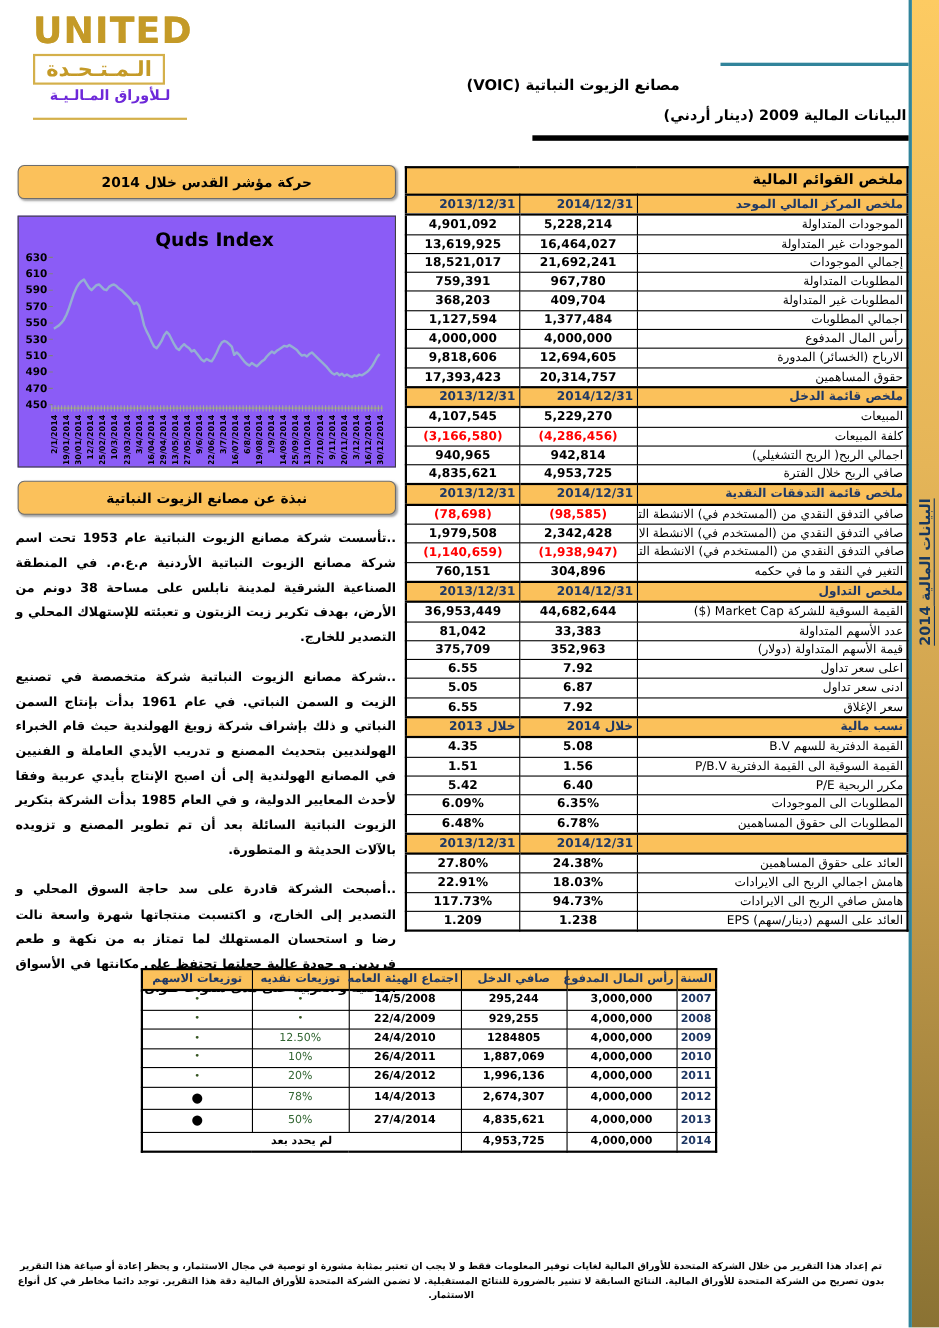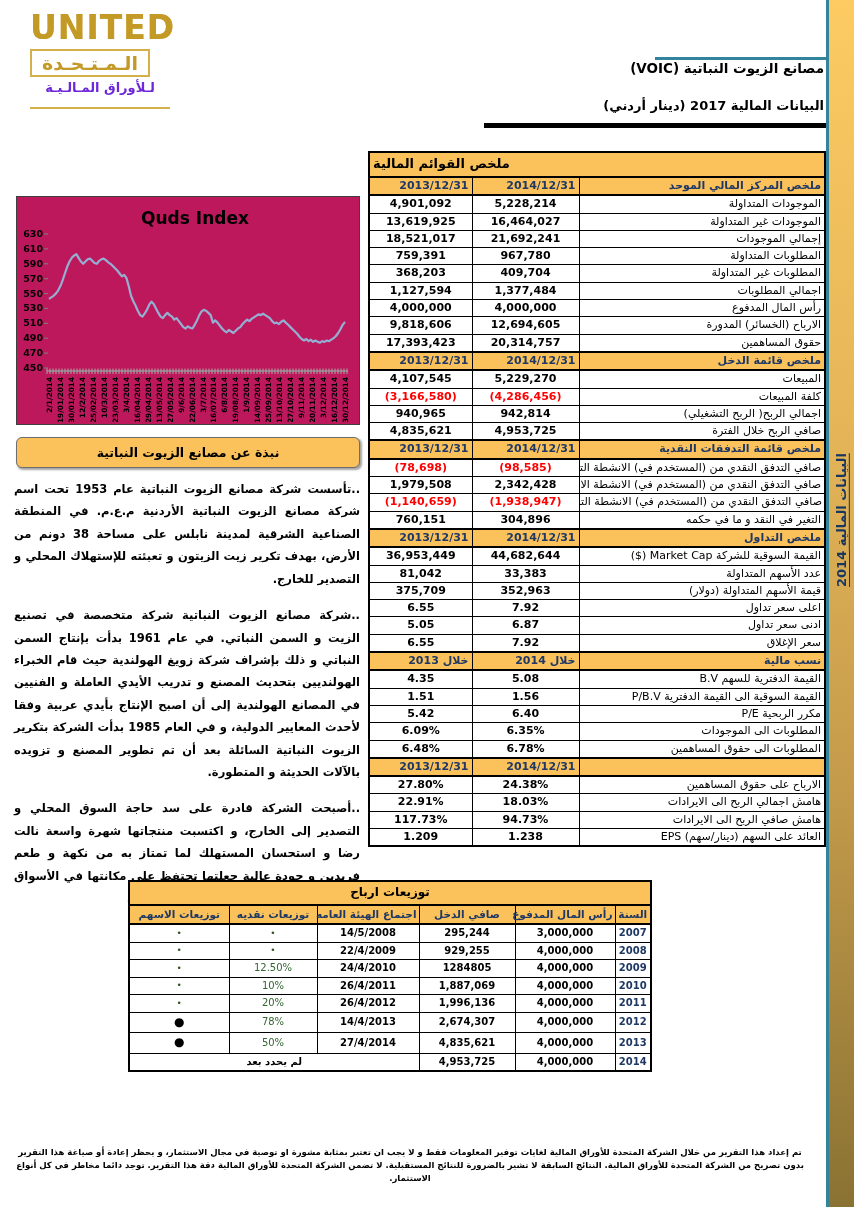--- a/index.html
+++ b/index.html
@@ -16,45 +16,45 @@
   
   .logo{position:absolute;left:30px;top:8px;width:150px;}
   .logo-united{font-size:33px;font-weight:bold;letter-spacing:1px;color:#C49A27;
     background:linear-gradient(180deg,#B08414,#E7C665,#A87E12);-webkit-background-clip:text;background-clip:text;}
   .logo-ar{display:inline-block;margin-top:2px;padding:1px 10px;border:2px solid #D4B04A;
     color:#C49A27;font-size:19px;font-weight:bold;direction:rtl;letter-spacing:1px;}
   .logo-sub{margin-top:3px;color:#6d28d9;font-size:13px;font-weight:bold;direction:rtl;
     border-bottom:2px solid #D4B04A;padding-bottom:12px;width:140px;text-align:center;}
   
   .teal-rule{position:absolute;left:655px;top:57px;width:171px;height:3px;background:#31849B;}
-  .doc-title{position:absolute;right:30px;top:60px;width:400px;text-align:right;direction:rtl;
+  .doc-title{position:absolute;right:30px;top:70px;width:400px;text-align:left;direction:rtl;
     font-size:13.5px;font-weight:bold;}
   .doc-subtitle{position:absolute;right:30px;top:98px;width:400px;text-align:right;direction:rtl;
     font-size:13px;font-weight:bold;}
   .black-rule{position:absolute;left:484px;top:123px;width:342px;height:5px;background:#000;}
   
   .hdr-box{position:absolute;left:16px;width:342px;height:29px;background:#FBC15B;
     border:1px solid #6d6d6d;border-radius:6px;box-shadow:1.5px 1.5px 2px rgba(90,90,90,.55);
     display:flex;align-items:center;justify-content:center;
     font-size:12.5px;font-weight:bold;direction:rtl;}
   .hdr-chart{top:150px;}
   .hdr-about{top:437px;}
   
   .chart-box{position:absolute;left:16px;top:196px;width:342px;height:227px;
-    border:1px solid #404040;background:#be185d;}
+    border:1px solid #404040;background:#8b5cf6;}
   
   .about-text{position:absolute;left:14px;top:478px;width:346px;direction:rtl;
     text-align:justify;font-size:11.5px;font-weight:bold;line-height:1.95;}
   .about-text p{margin:0 0 14px 0;}
   
   .fin-table{position:absolute;left:368px;top:151px;width:456px;border-collapse:collapse;
     border:2px solid #000;table-layout:fixed;}
   .fin-table td{border:1px solid #000;padding:1px 3px;font-size:11px;line-height:1.3;
     overflow:hidden;white-space:nowrap;}
-  .fin-table .ft-title td{background:#FBC15B;text-align:left;font-size:13px;font-weight:bold;
+  .fin-table .ft-title td{background:#FBC15B;text-align:right;font-size:13px;font-weight:bold;
     height:21px;border-bottom:2px solid #000;}
   .fin-table .ft-sec td{background:#FBC15B;color:#1F3864;font-weight:bold;
     border-top:2px solid #000;border-bottom:2px solid #000;}
   .fin-table .ft-sec .hd{text-align:right;}
   .fin-table .lbl{text-align:right;direction:rtl;}
   .fin-table .num{text-align:center;font-weight:bold;}
   .fin-table .neg{color:#FF0000;}
   .col-v{width:103px;} .col-v2{width:107px;} .col-l{width:246px;}
   
   .div-table{position:absolute;left:128px;top:880px;width:522px;border-collapse:collapse;
@@ -85,23 +85,24 @@
   </div>
 
   <div class="logo">
     <div class="logo-united">UNITED</div>
     <div><span class="logo-ar">الـمـتـحـدة</span></div>
     <div class="logo-sub">لـلأوراق المـالـيـة</div>
   </div>
 
   <div class="teal-rule"></div>
   <div class="doc-title">مصانع الزيوت النباتية (VOIC)</div>
-  <div class="doc-subtitle">البيانات المالية 2017   (دينار أردني)</div>
+  <div class="doc-subtitle">البيانات المالية 2009   (دينار أردني)</div>
   <div class="black-rule"></div>
 
+  <div class="hdr-box hdr-chart">حركة مؤشر  القدس خلال 2014</div>
 
   <div class="chart-box">
     <svg id="quds-chart" width="340" height="225" viewBox="0 0 340 225">
         <text x="178" y="27" text-anchor="middle" font-size="17" font-weight="bold" font-family="DejaVu Sans, sans-serif">Quds Index</text>
         <text x="26" y="174.0" text-anchor="end" font-size="9.5" font-weight="bold">450</text>
         <line x1="27" x2="31" y1="171.0" y2="171.0" stroke="#808080"></line>
         <text x="26" y="159.1" text-anchor="end" font-size="9.5" font-weight="bold">470</text>
         <line x1="27" x2="31" y1="156.1" y2="156.1" stroke="#808080"></line>
         <text x="26" y="144.2" text-anchor="end" font-size="9.5" font-weight="bold">490</text>
         <line x1="27" x2="31" y1="141.2" y2="141.2" stroke="#808080"></line>
@@ -437,21 +438,21 @@
           <td class="lbl">المطلوبات الى حقوق المساهمين</td>
         </tr>
         <tr class="ft-sec">
           <td class="hd">2013/12/31</td>
           <td class="hd">2014/12/31</td>
           <td class="lbl"></td>
         </tr>
         <tr class="ft-row">
           <td class="num">27.80%</td>
           <td class="num">24.38%</td>
-          <td class="lbl">الارباح على حقوق المساهمين</td>
+          <td class="lbl">العائد على حقوق المساهمين</td>
         </tr>
         <tr class="ft-row">
           <td class="num">22.91%</td>
           <td class="num">18.03%</td>
           <td class="lbl">هامش اجمالي الربح الى الايرادات</td>
         </tr>
         <tr class="ft-row">
           <td class="num">117.73%</td>
           <td class="num">94.73%</td>
           <td class="lbl">هامش صافي الربح الى الايرادات</td>
@@ -467,23 +468,20 @@
   <table class="div-table" id="div-table">
     <colgroup>
         <col style="width:100px">
         <col style="width:88px">
         <col style="width:102px">
               <col style="width:96px">
         <col style="width:100px">
         <col style="width:36px">
       </colgroup>
     <tbody>
-        <tr class="dt-title">
-          <td colspan="6">توزيعات ارباح</td>
-        </tr>
         <tr class="dt-head">
           <td>توزيعات الاسهم</td>
           <td>توزيعات نقديه</td>
           <td>اجتماع الهيئة العامه</td>
           <td>صافي الدخل</td>
           <td>رأس المال المدفوع</td>
           <td>السنة</td>
         </tr>
         <tr>
           <td class="dot">•</td>

